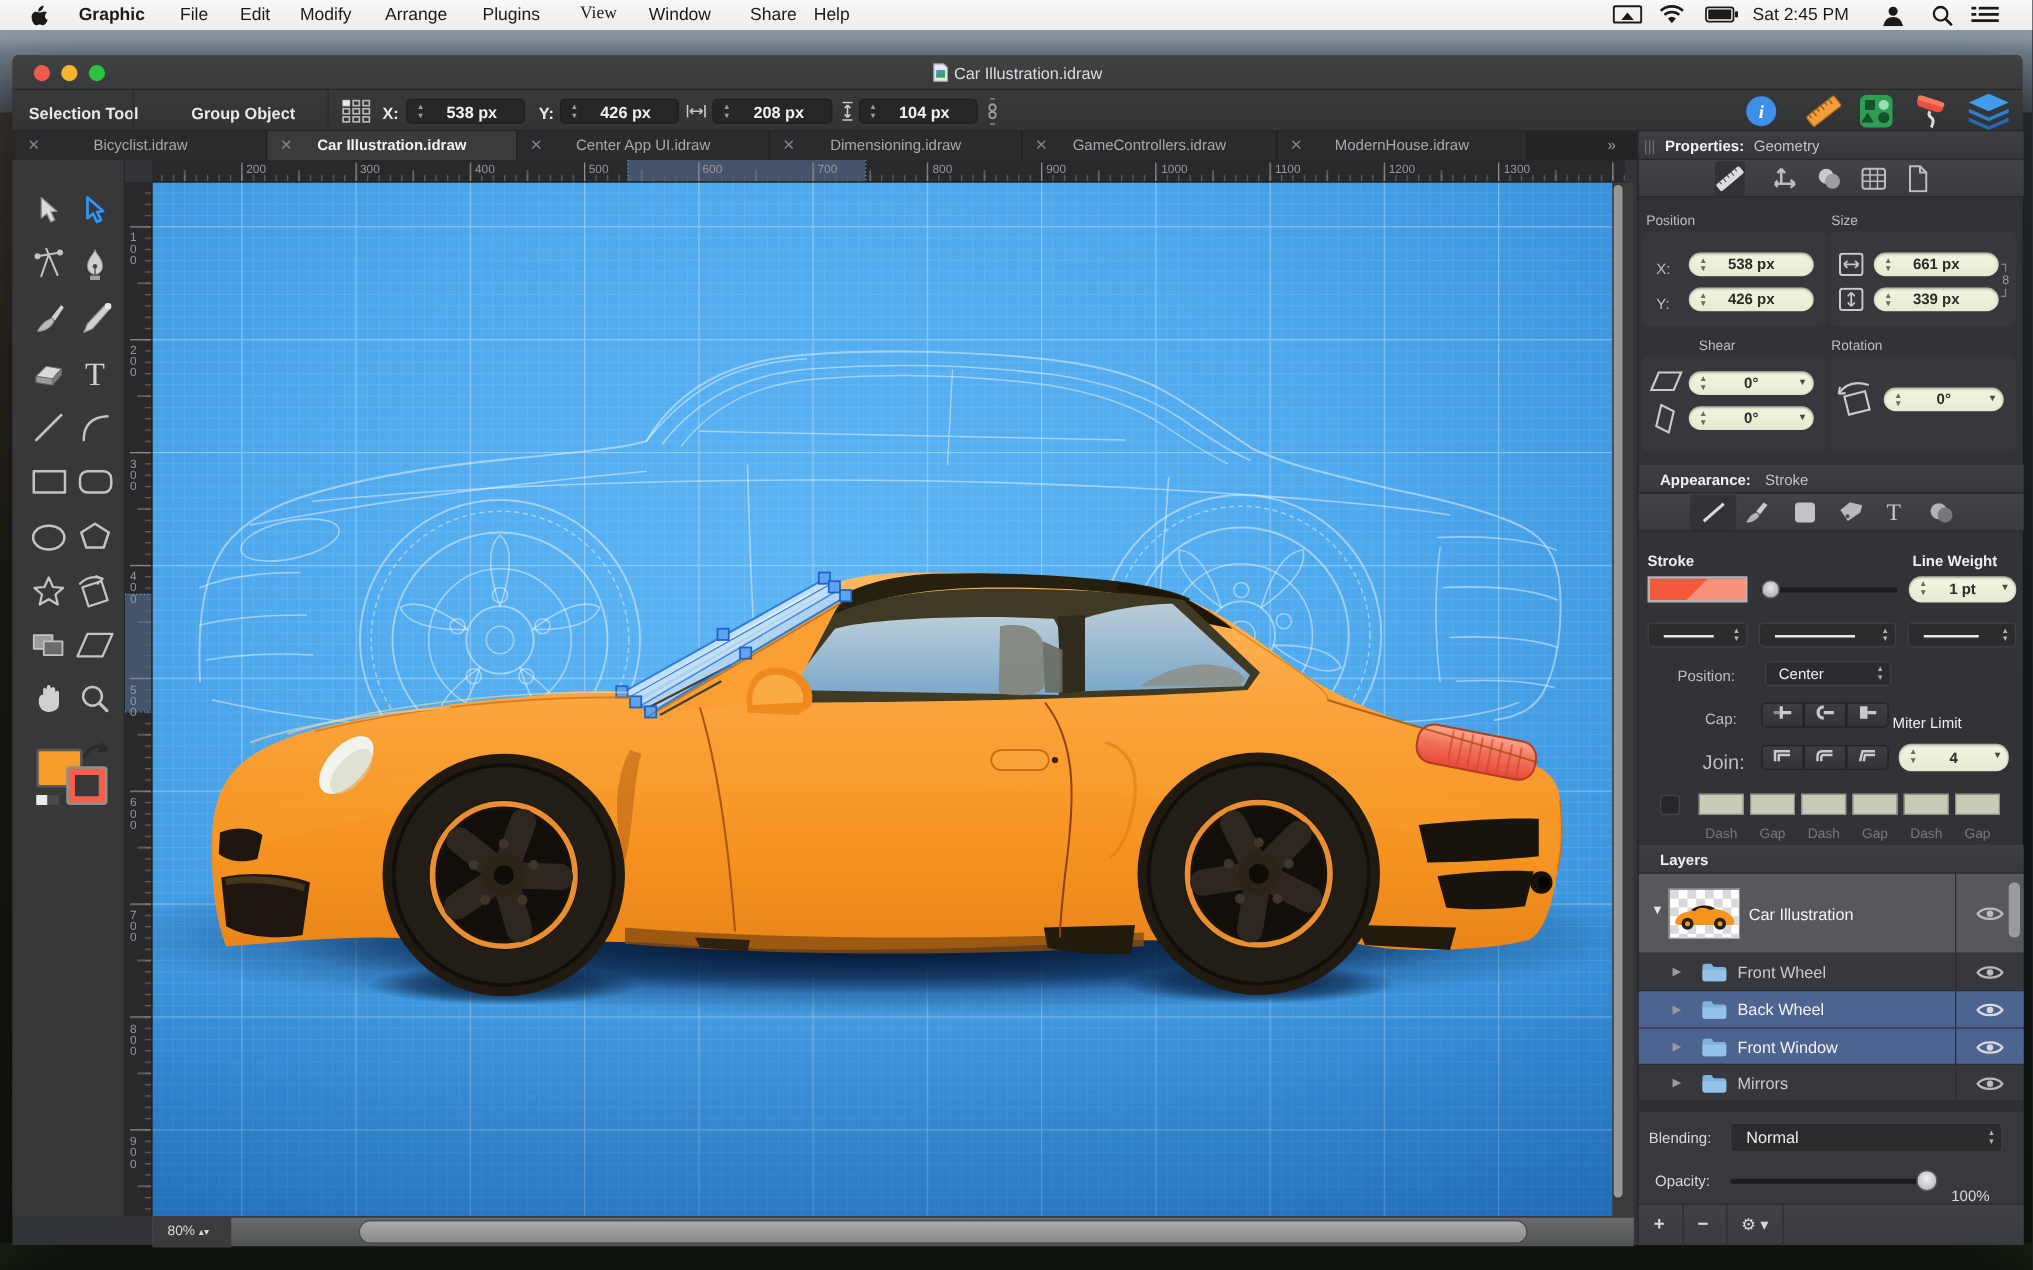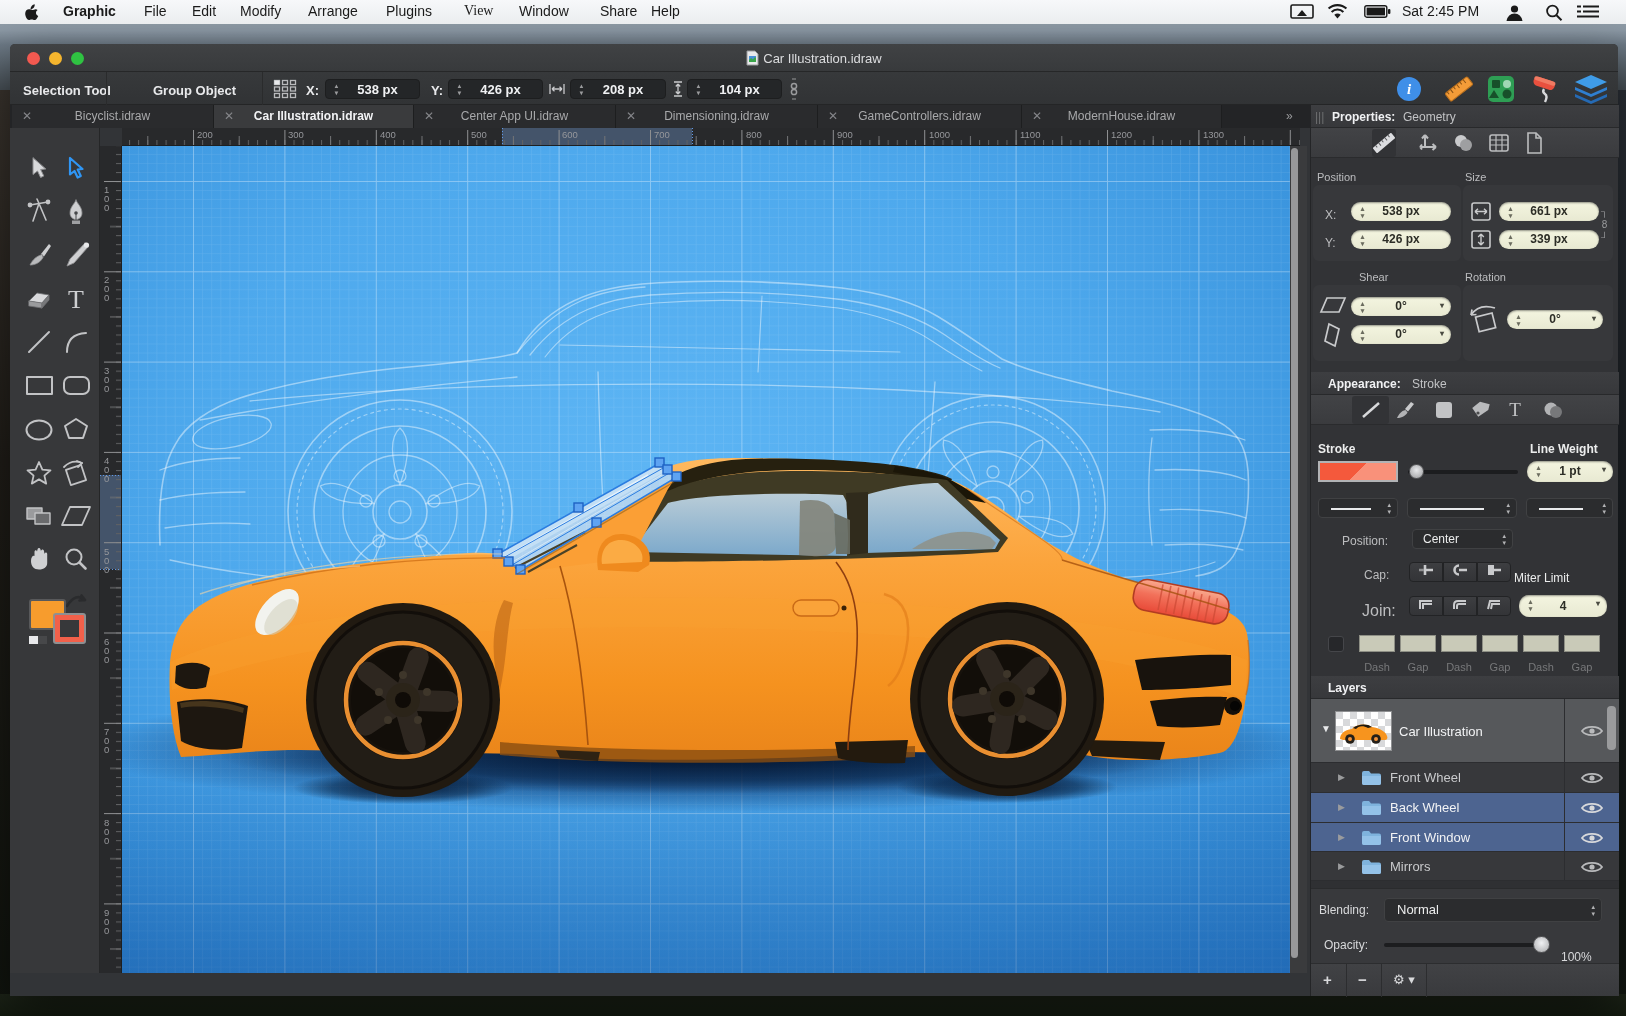--- a/index.html
+++ b/index.html
@@ -606,20 +606,24 @@
     <path d="M1135,660 C1170,656 1210,654 1231,655 L1231,685 C1205,688 1165,690 1142,690 Z" fill="#18130d"></path>
     <path d="M1150,701 C1180,697 1210,696 1227,697 L1220,725 C1198,728 1172,728 1157,726 Z" fill="#18130d"></path>
     <circle cx="1233" cy="706" r="9" fill="#15100a"></circle>
     <circle cx="1235" cy="706" r="5" fill="#060504"></circle>
     <path d="M1248,640 C1250,660 1250,680 1246,695" stroke="#c96a16" stroke-width="1.4" fill="none" opacity="0.7"></path>
   </g>
   </svg></div>
   <div id="vsb" class="abs">
       <div class="thumb"></div>
     </div>
+  <div id="hsbrow" class="abs">
+    <div id="zoombox"><span style="margin-left:12px;">80%</span> <span style="font-size:8px;">▴▾</span></div>
+    <div id="hsbthumb"></div>
+  </div>
   <div id="rpanel" class="abs">
     <div class="phead" style="top:0;">
         <span style="left:4px;color:#6e6f71;">|||</span>
         <b style="left:21px;">Properties:</b>
         <span style="left:92px;">Geometry</span>
       </div>
     <div class="icorow" style="top:23px;">
       <div style="position:absolute;left:61px;top:1px;width:24px;height:28px;background:#323336;border-radius:3px;"></div>
       <svg style="position:absolute;left:62px;top:5px;" width="22" height="20" viewBox="0 0 22 20">
           <g transform="rotate(-40 11 10)">

